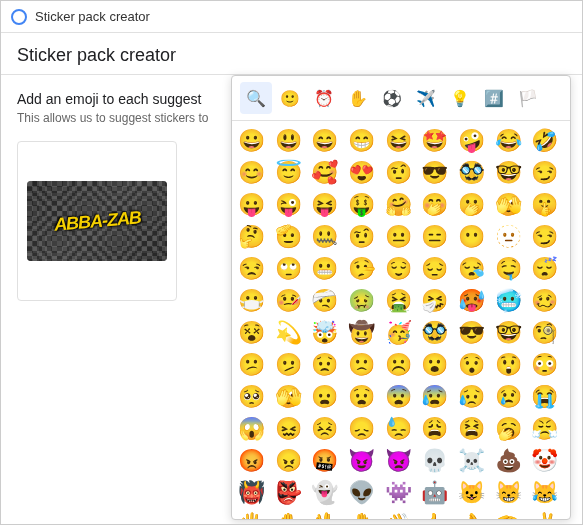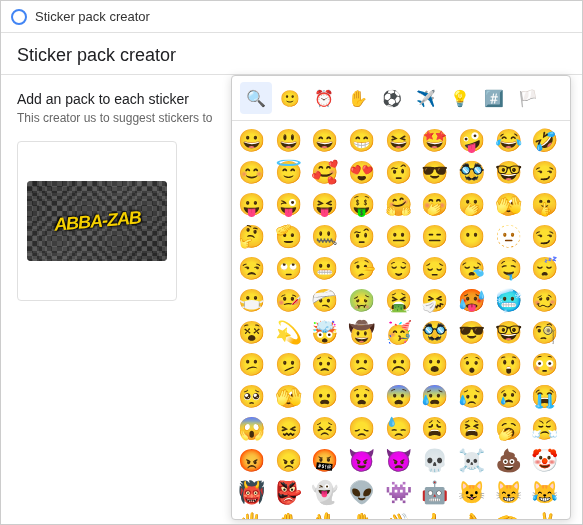--- a/index.html
+++ b/index.html
@@ -197,22 +197,22 @@
   <span class="title-bar-text">Sticker pack creator</span>
 </div>
 
 <div class="app-header">
   <h1 class="app-title">Sticker pack creator</h1>
 </div>
 
 <div class="main-content">
 
   <div class="left-panel">
-    <div class="instruction-title">Add an pack to each sticker</div>
-    <div class="instruction-sub">This creator us to suggest stickers to</div>
+    <div class="instruction-title">Add an emoji to each suggest</div>
+    <div class="instruction-sub">This allows us to suggest stickers to</div>
 
     <div class="sticker-preview">
       <div class="sticker-img">
         <div class="sticker-img-bg"></div>
         <span class="sticker-img-text">ABBA-ZAB</span>
       </div>
     </div>
   </div>
 
   <div class="emoji-picker">

